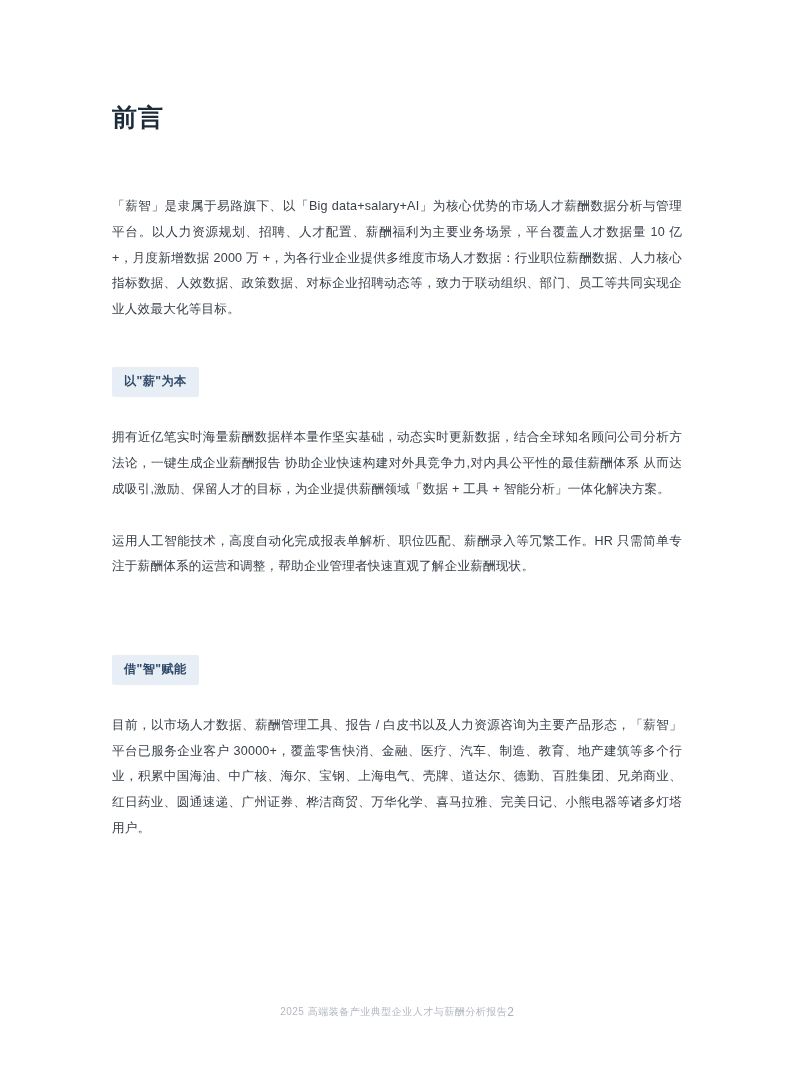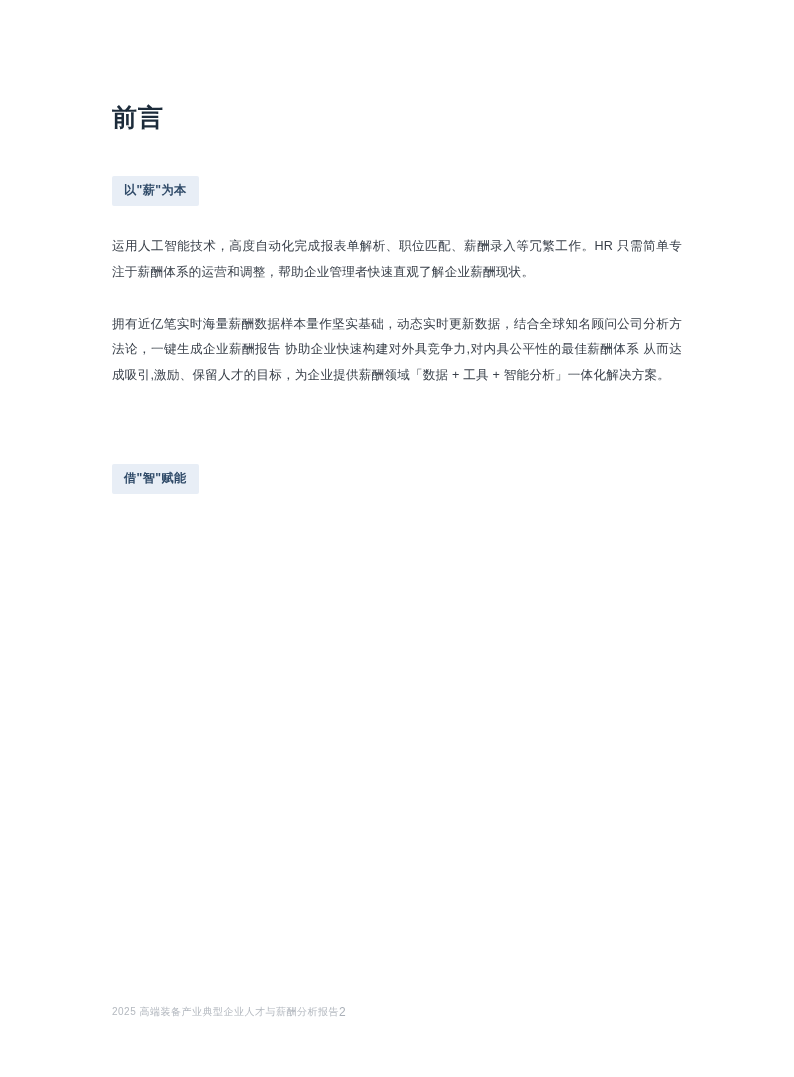--- a/index.html
+++ b/index.html
@@ -68,51 +68,53 @@
   .gap-lg {
     height: 18px;
   }
   .footer {
     position: absolute;
     left: 112px;
     right: 112px;
     bottom: 58px;
     display: flex;
     align-items: center;
-    justify-content: flex-start;
+    justify-content: center;
   }
   .footer-text {
     font-size: 10px;
     color: #b3b8bf;
     letter-spacing: 0.5px;
   }
   .footer-page {
     font-size: 12px;
     color: #aab0b8;
   }
 </style>
 </head>
 <body>
 
 <div class="page">
   <div class="content">
 
     <h1 class="page-title">前言</h1>
 
+    <p class="lead">「薪智」是隶属于易路旗下、以「Big data+salary+AI」为核心优势的市场人才薪酬数据分析与管理平台。以人力资源规划、招聘、人才配置、薪酬福利为主要业务场景，平台覆盖人才数据量 10 亿 +，月度新增数据 2000 万 +，为各行业企业提供多维度市场人才数据：行业职位薪酬数据、人力核心指标数据、人效数据、政策数据、对标企业招聘动态等，致力于联动组织、部门、员工等共同实现企业人效最大化等目标。</p>
 
     <div class="section">
       <span class="section-tag">以"薪"为本</span>
+      <p class="para">拥有近亿笔实时海量薪酬数据样本量作坚实基础，动态实时更新数据，结合全球知名顾问公司分析方法论，一键生成企业薪酬报告 协助企业快速构建对外具竞争力,对内具公平性的最佳薪酬体系 从而达成吸引,激励、保留人才的目标，为企业提供薪酬领域「数据 + 工具 + 智能分析」一体化解决方案。</p>
       <p class="para">运用人工智能技术，高度自动化完成报表单解析、职位匹配、薪酬录入等冗繁工作。HR 只需简单专注于薪酬体系的运营和调整，帮助企业管理者快速直观了解企业薪酬现状。</p>
-      <p class="para">拥有近亿笔实时海量薪酬数据样本量作坚实基础，动态实时更新数据，结合全球知名顾问公司分析方法论，一键生成企业薪酬报告 协助企业快速构建对外具竞争力,对内具公平性的最佳薪酬体系 从而达成吸引,激励、保留人才的目标，为企业提供薪酬领域「数据 + 工具 + 智能分析」一体化解决方案。</p>
     </div>
 
     <div class="gap-lg"></div>
 
     <div class="section">
       <span class="section-tag">借"智"赋能</span>
+      <p class="para">目前，以市场人才数据、薪酬管理工具、报告 / 白皮书以及人力资源咨询为主要产品形态，「薪智」平台已服务企业客户 30000+，覆盖零售快消、金融、医疗、汽车、制造、教育、地产建筑等多个行业，积累中国海油、中广核、海尔、宝钢、上海电气、壳牌、道达尔、德勤、百胜集团、兄弟商业、红日药业、圆通速递、广州证券、桦洁商贸、万华化学、喜马拉雅、完美日记、小熊电器等诸多灯塔用户。</p>
     </div>
 
   </div>
 
   <div class="footer">
     <span class="footer-text">2025 高端装备产业典型企业人才与薪酬分析报告</span>
     <span class="footer-page">2</span>
   </div>
 </div>
 

